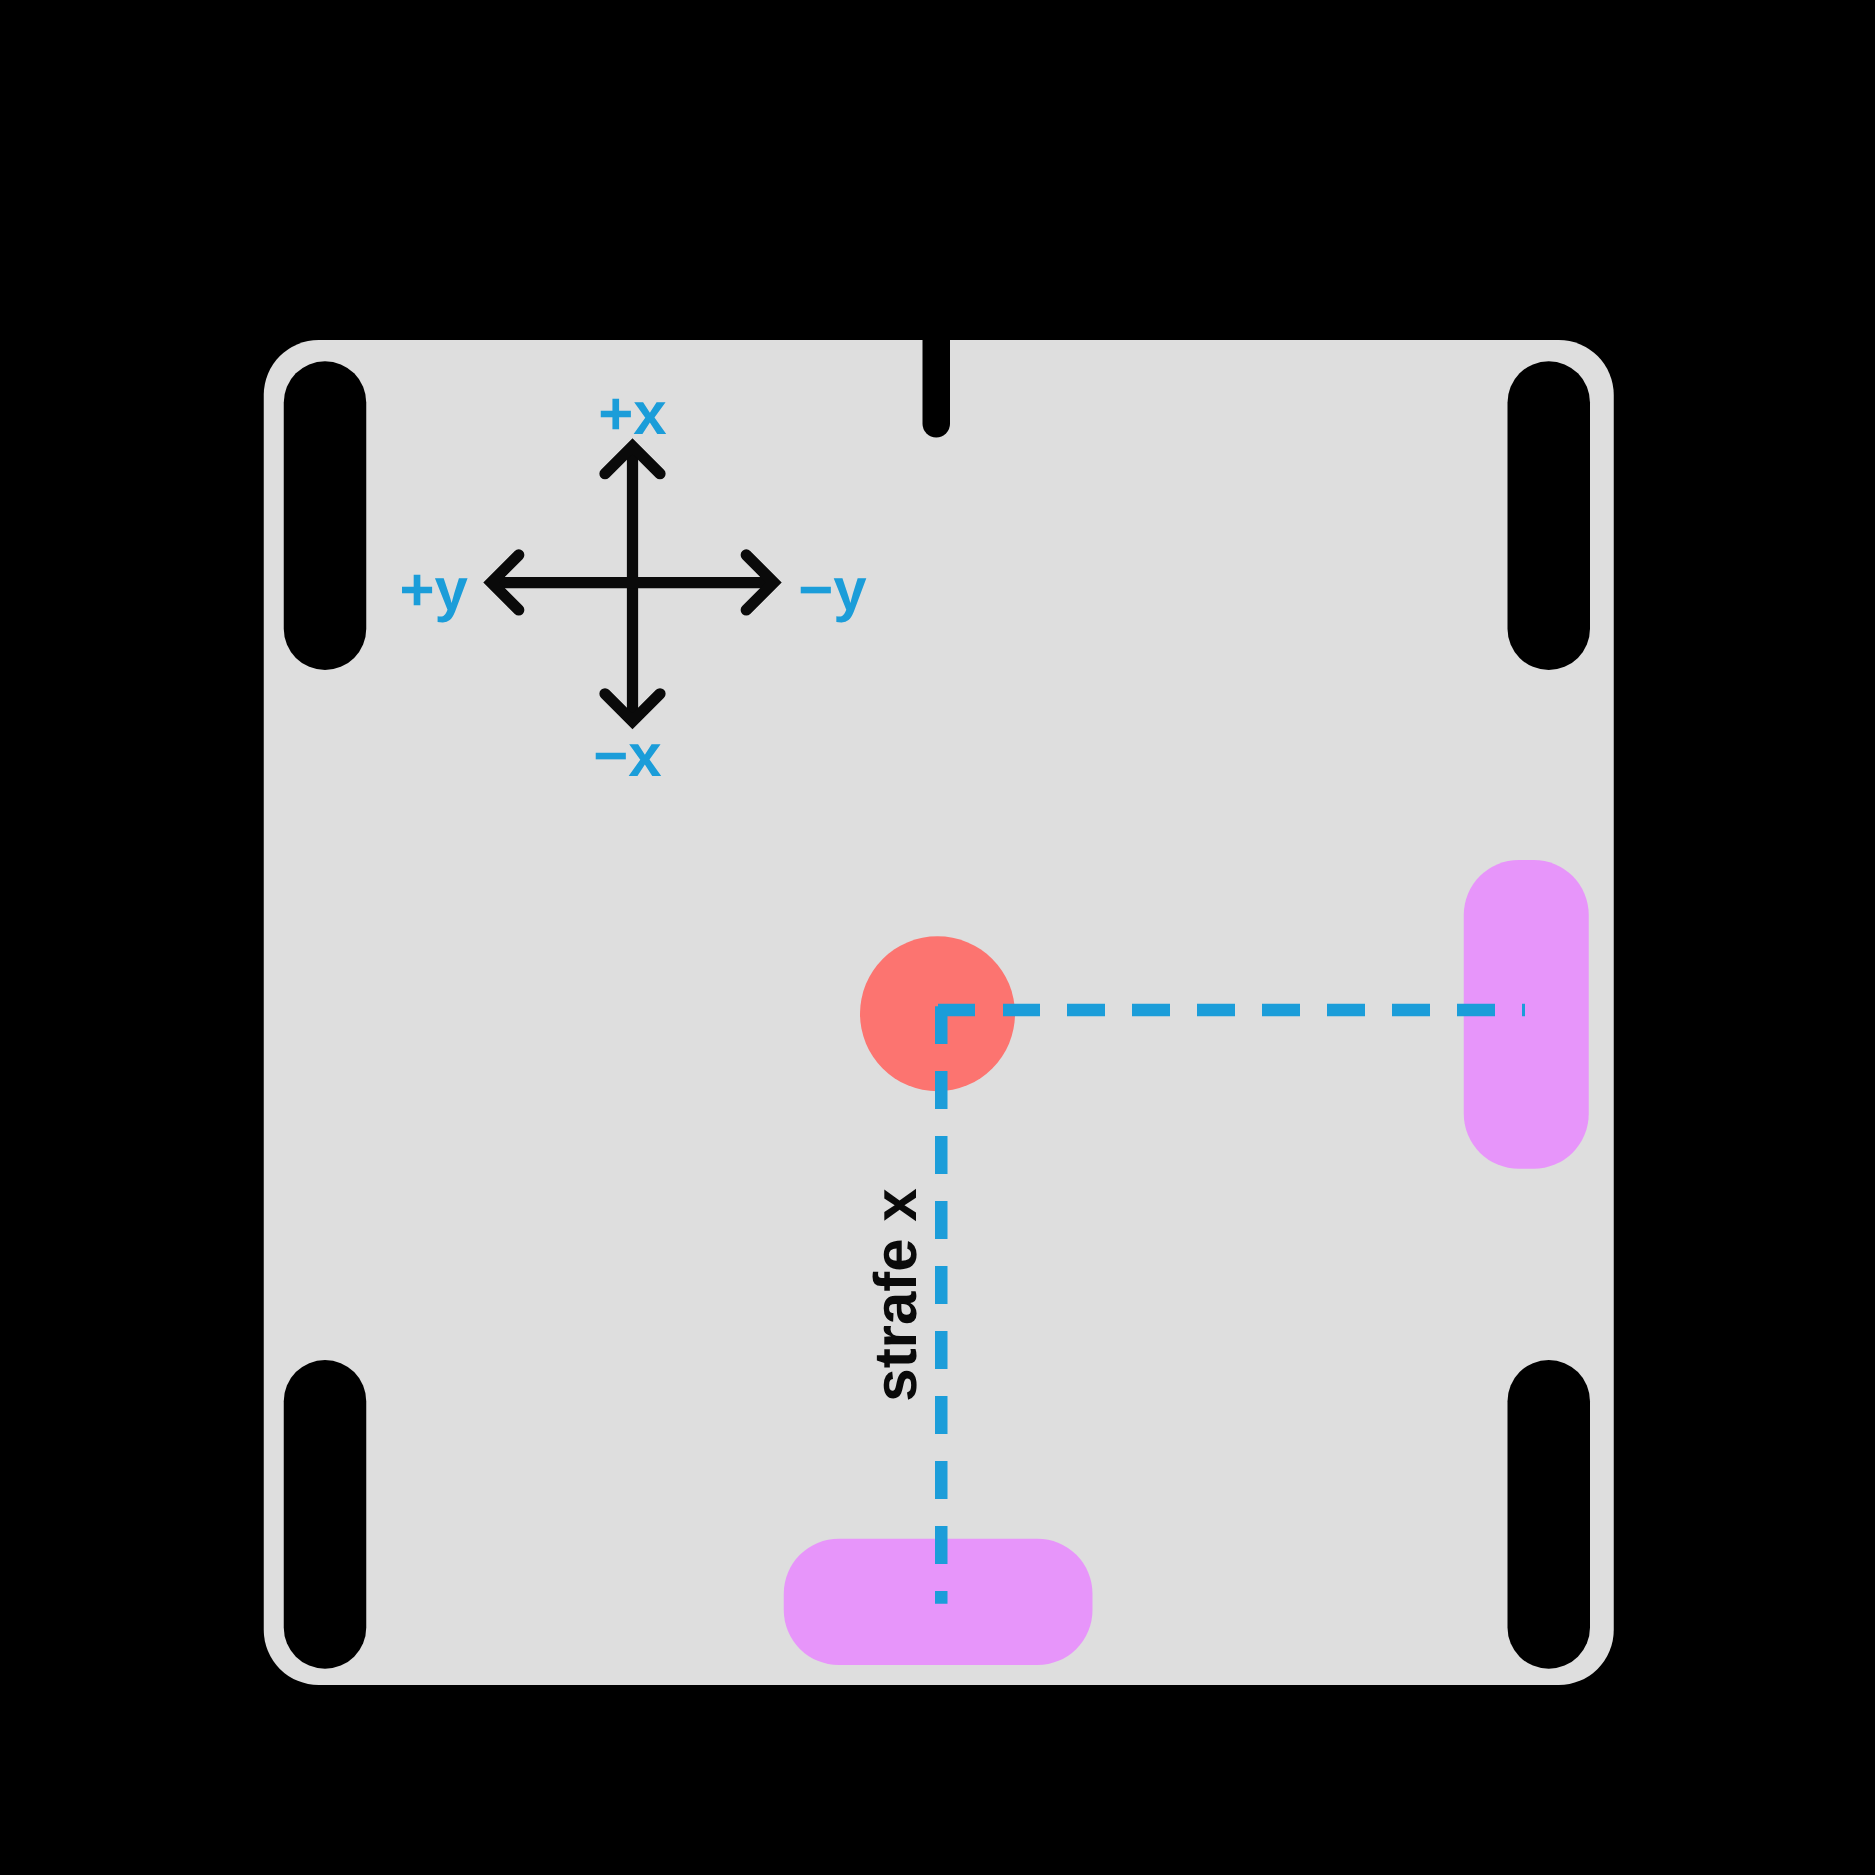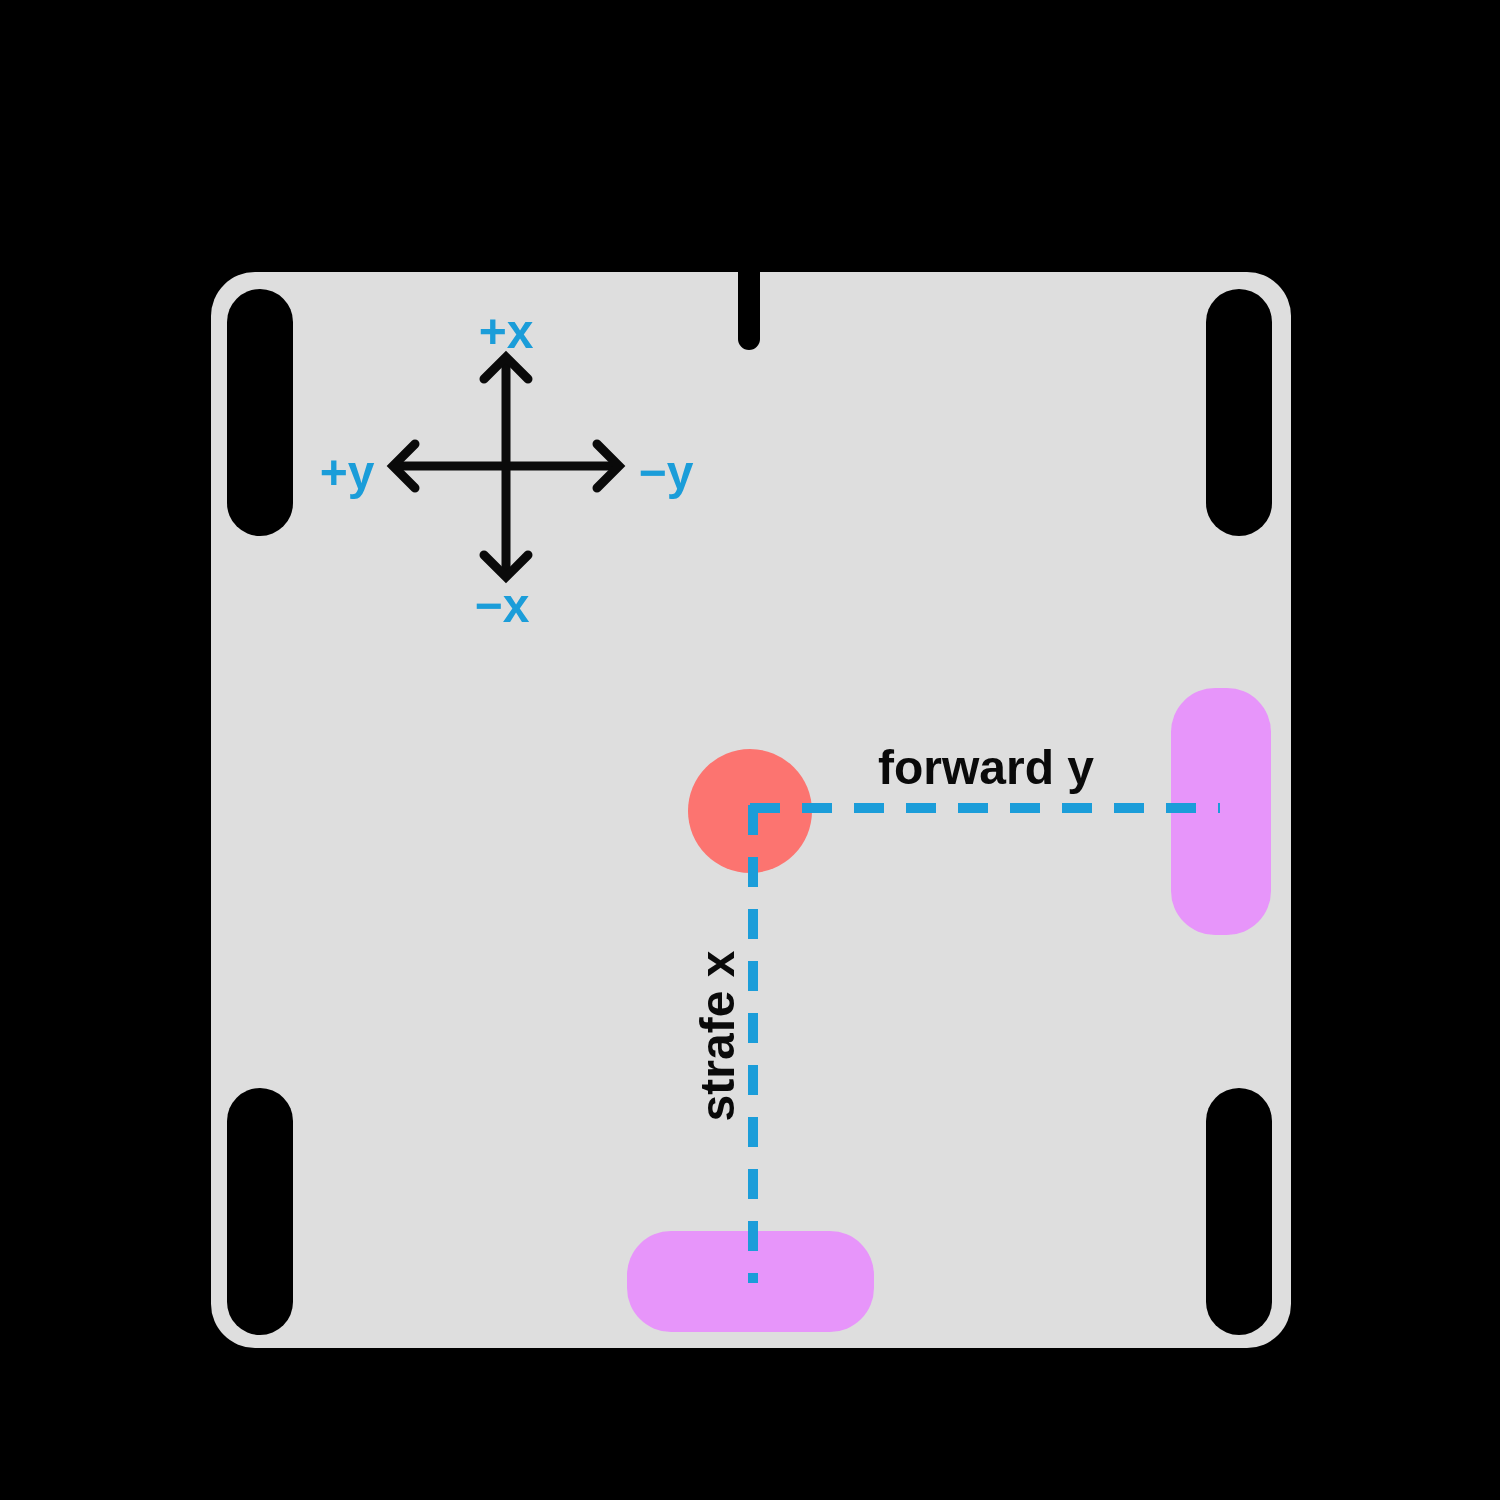--- a/index.html
+++ b/index.html
@@ -148,16 +148,15 @@
   <div class="axis-label right">−y</div>
 
   <div class="pad right"></div>
   <div class="pad bottom"></div>
 
   <div class="origin-dot"></div>
 
   <div class="dash-h"></div>
   <div class="dash-v"></div>
 
-  <div class="motion-label forward">forward y</div>
   <div class="motion-label strafe">strafe x</div>
 
 </div>
 
 </body></html>

